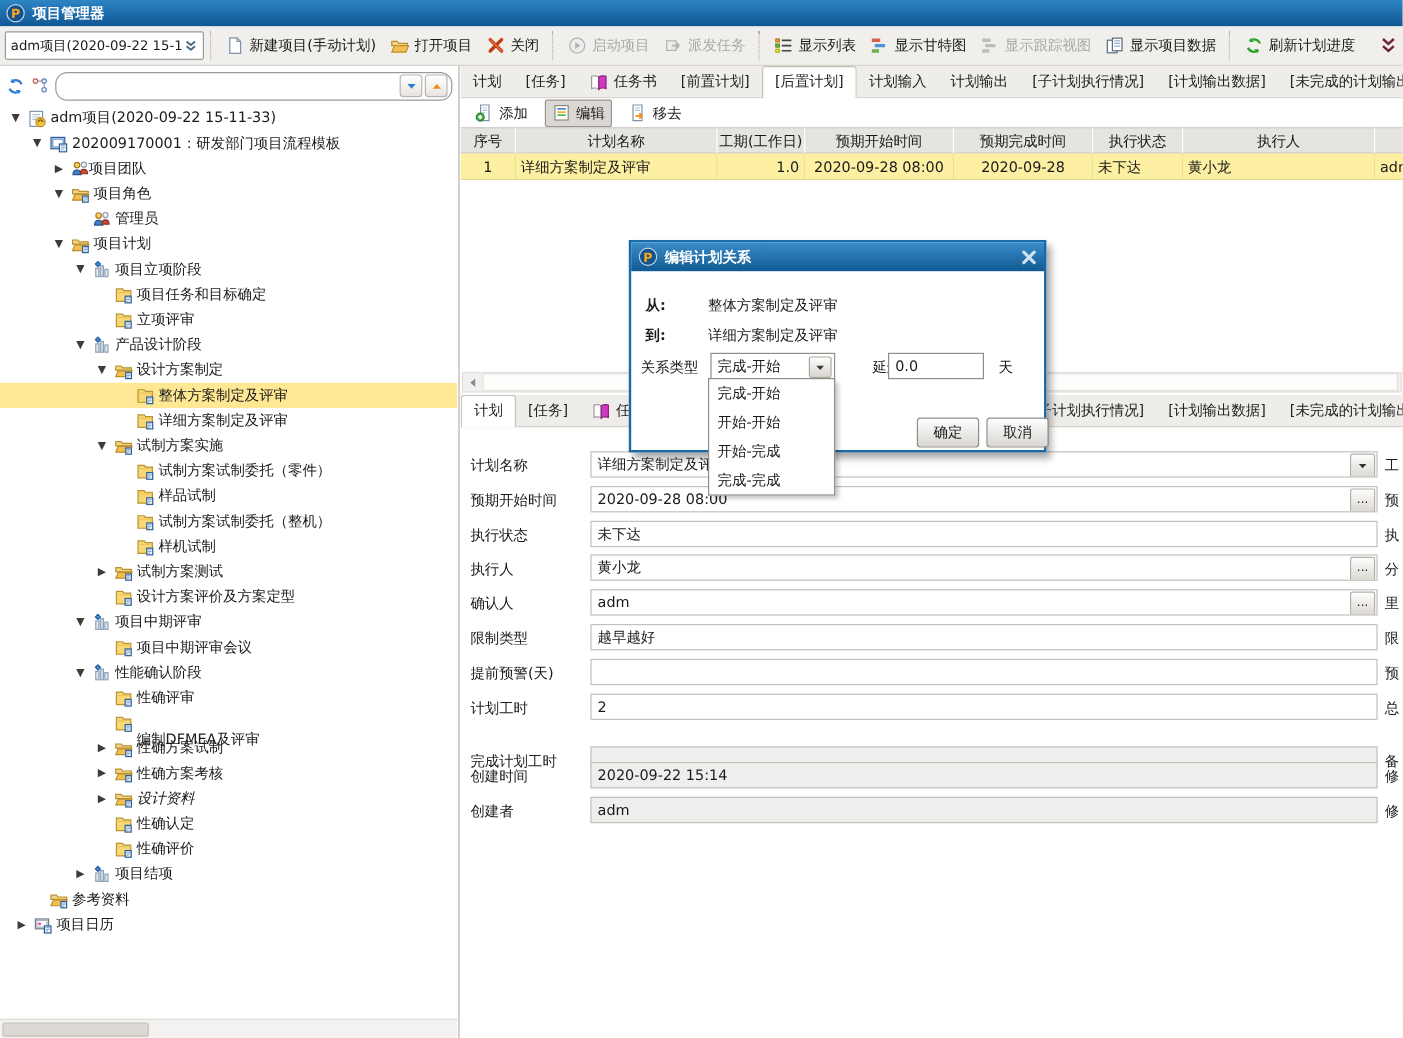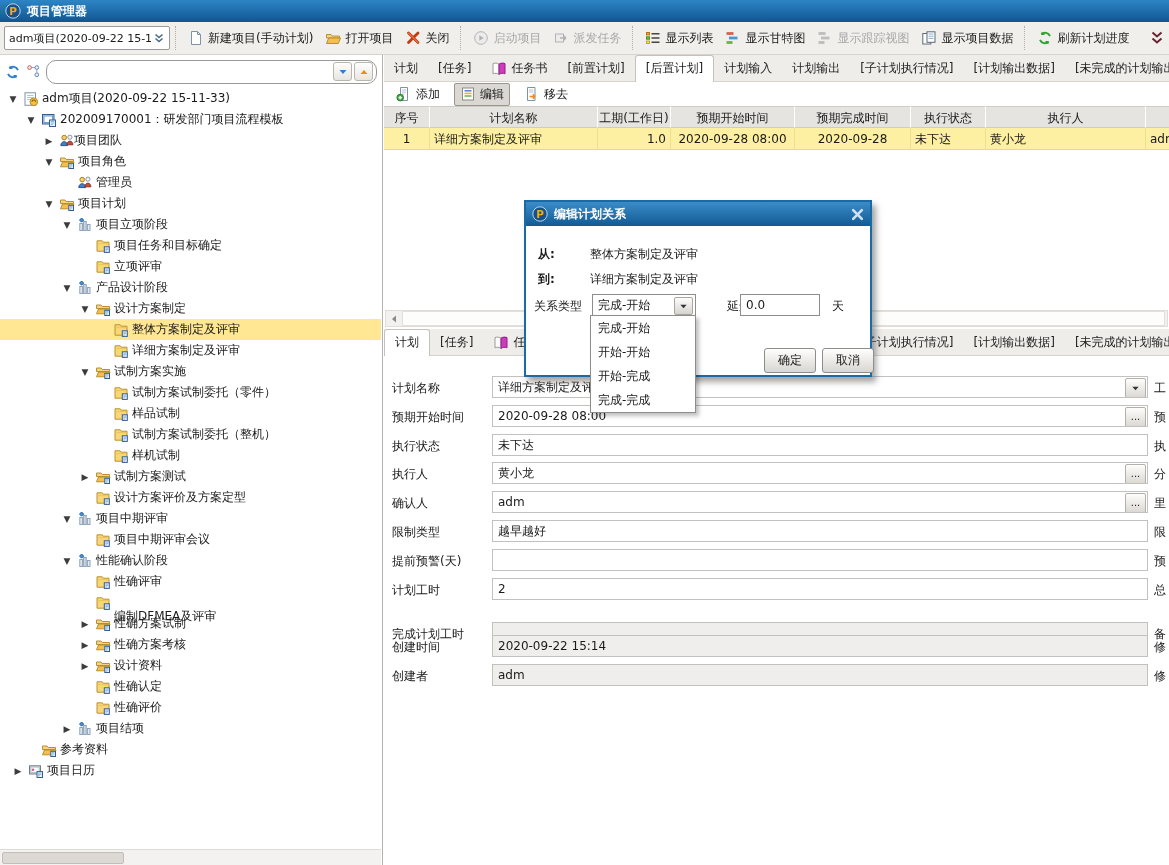--- a/index.html
+++ b/index.html
@@ -577,21 +577,21 @@
         <div class="tree-item">
           <span class="tw-arrow" style="left: 77px;">▶</span>
           <span class="ic tw-icon" style="left: 95px;">
             <svg viewBox="0 0 16 16">
               <path d="M1.5 4h4.5l1.2 1.5h7.3v2h-13z" fill="#f7d483" stroke="#b98f2f"></path>
               <path d="M1.5 12.8l2-4.8h11.5l-2 4.8z" fill="#f5bf4f" stroke="#b98f2f"></path>
               <rect x="9.8" y="9.3" width="4.7" height="5.2" fill="#eef4fb" stroke="#2f5e96"></rect>
               <path d="M10.8 10.6h2.7M10.8 11.9h2.7M10.8 13.2h1.6" stroke="#7fa7cc" stroke-width="0.8"></path>
             </svg>
           </span>
-          <span class="tw-label" style="left: 111px;">设计资料</span>
+          <span class="tw-label" style="left: 111px; font-style: italic;">设计资料</span>
         </div>
         <div class="tree-item">
           <span class="ic tw-icon" style="left: 95px;">
             <svg viewBox="0 0 16 16">
               <path d="M2 2.8h5.2l1 1.4H14v9H2z" fill="#f8d775" stroke="#bb9232"></path>
               <path d="M2 5.6h12" stroke="#e7bf55" stroke-width="0.8"></path>
               <rect x="9.3" y="8.8" width="5" height="5.6" fill="#eef4fb" stroke="#2f5e96"></rect>
               <path d="M10.3 10.2h3M10.3 11.6h3M10.3 13h1.8" stroke="#7fa7cc" stroke-width="0.8"></path>
             </svg>
           </span>

